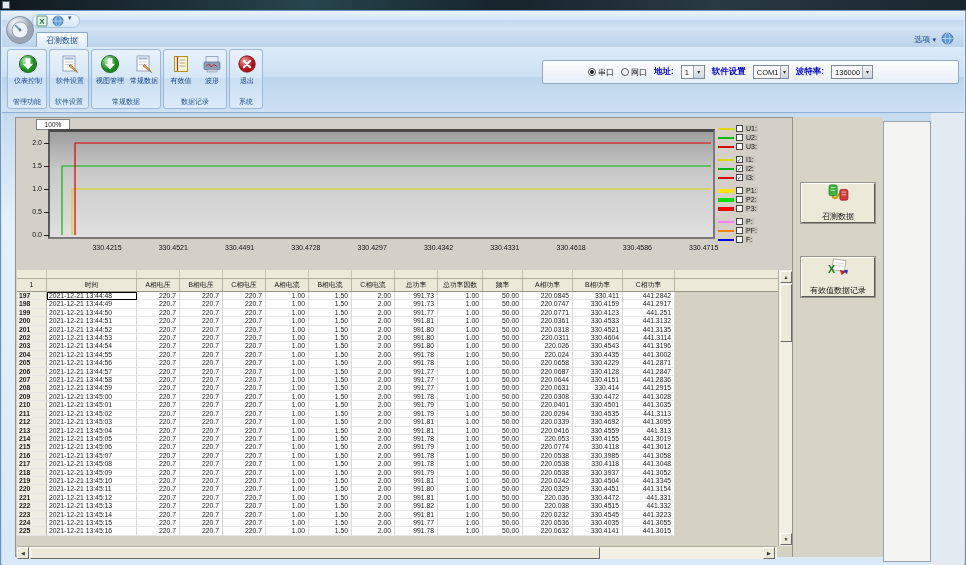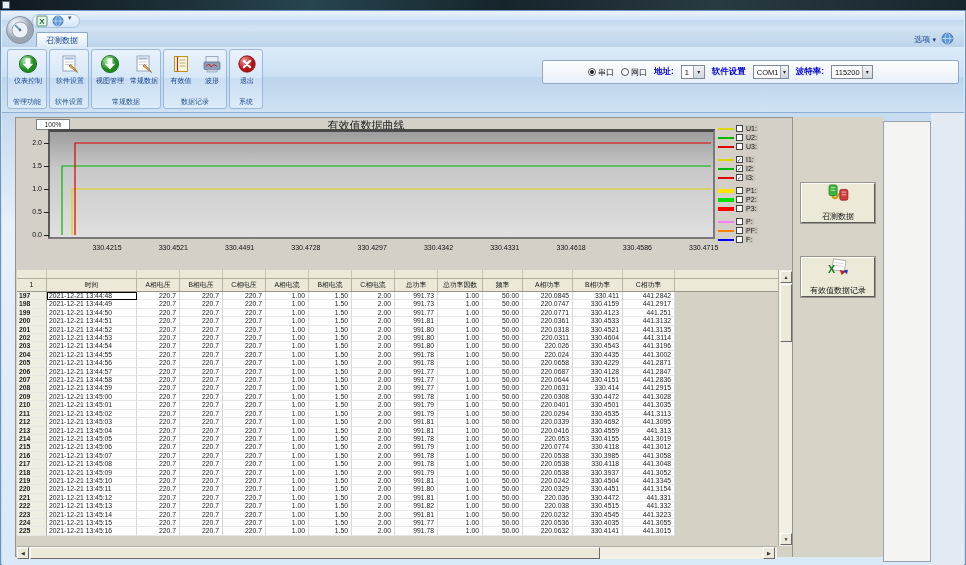--- a/index.html
+++ b/index.html
@@ -300,32 +300,31 @@
           <span class="combo-val" style="flex:1">1</span>
           <span class="combo-btn">▾</span>
         </span>
         <span class="fld-lbl">软件设置</span>
         <span class="combo" style="width:36px">
           <span class="combo-val" style="flex:1">COM1</span>
           <span class="combo-btn">▾</span>
         </span>
         <span class="fld-lbl">波特率:</span>
         <span class="combo" style="width:42px">
-          <span class="combo-val" style="flex:1">115200</span>
+          <span class="combo-val" style="flex:1">136000</span>
           <span class="combo-btn">▾</span>
         </span>
       </div>
     </div>
 
     <div class="main">
 
       <div class="left-panel">
 
         <div class="zoom-badge">100%</div>
-        <div class="chart-title">有效值数据曲线</div>
         <div class="plot">
           <svg id="plotlines" width="663" height="105" viewBox="0 0 663 105" preserveAspectRatio="none">
               <polyline points="12,103 12,34 661,34" fill="none" stroke="#00b800" stroke-width="1.2"></polyline>
               <polyline points="22,103 22,57 661,57" fill="none" stroke="#dcd800" stroke-width="1.2"></polyline>
               <polyline points="25,103 25,11 661,11" fill="none" stroke="#e00000" stroke-width="1.2"></polyline>
             </svg>
         </div>
         <div id="yticks">
             <div class="ytick" style="left: 4px; top: 21px;">2.0</div>
             <div class="ytickmark" style="top: 25px;"></div>

